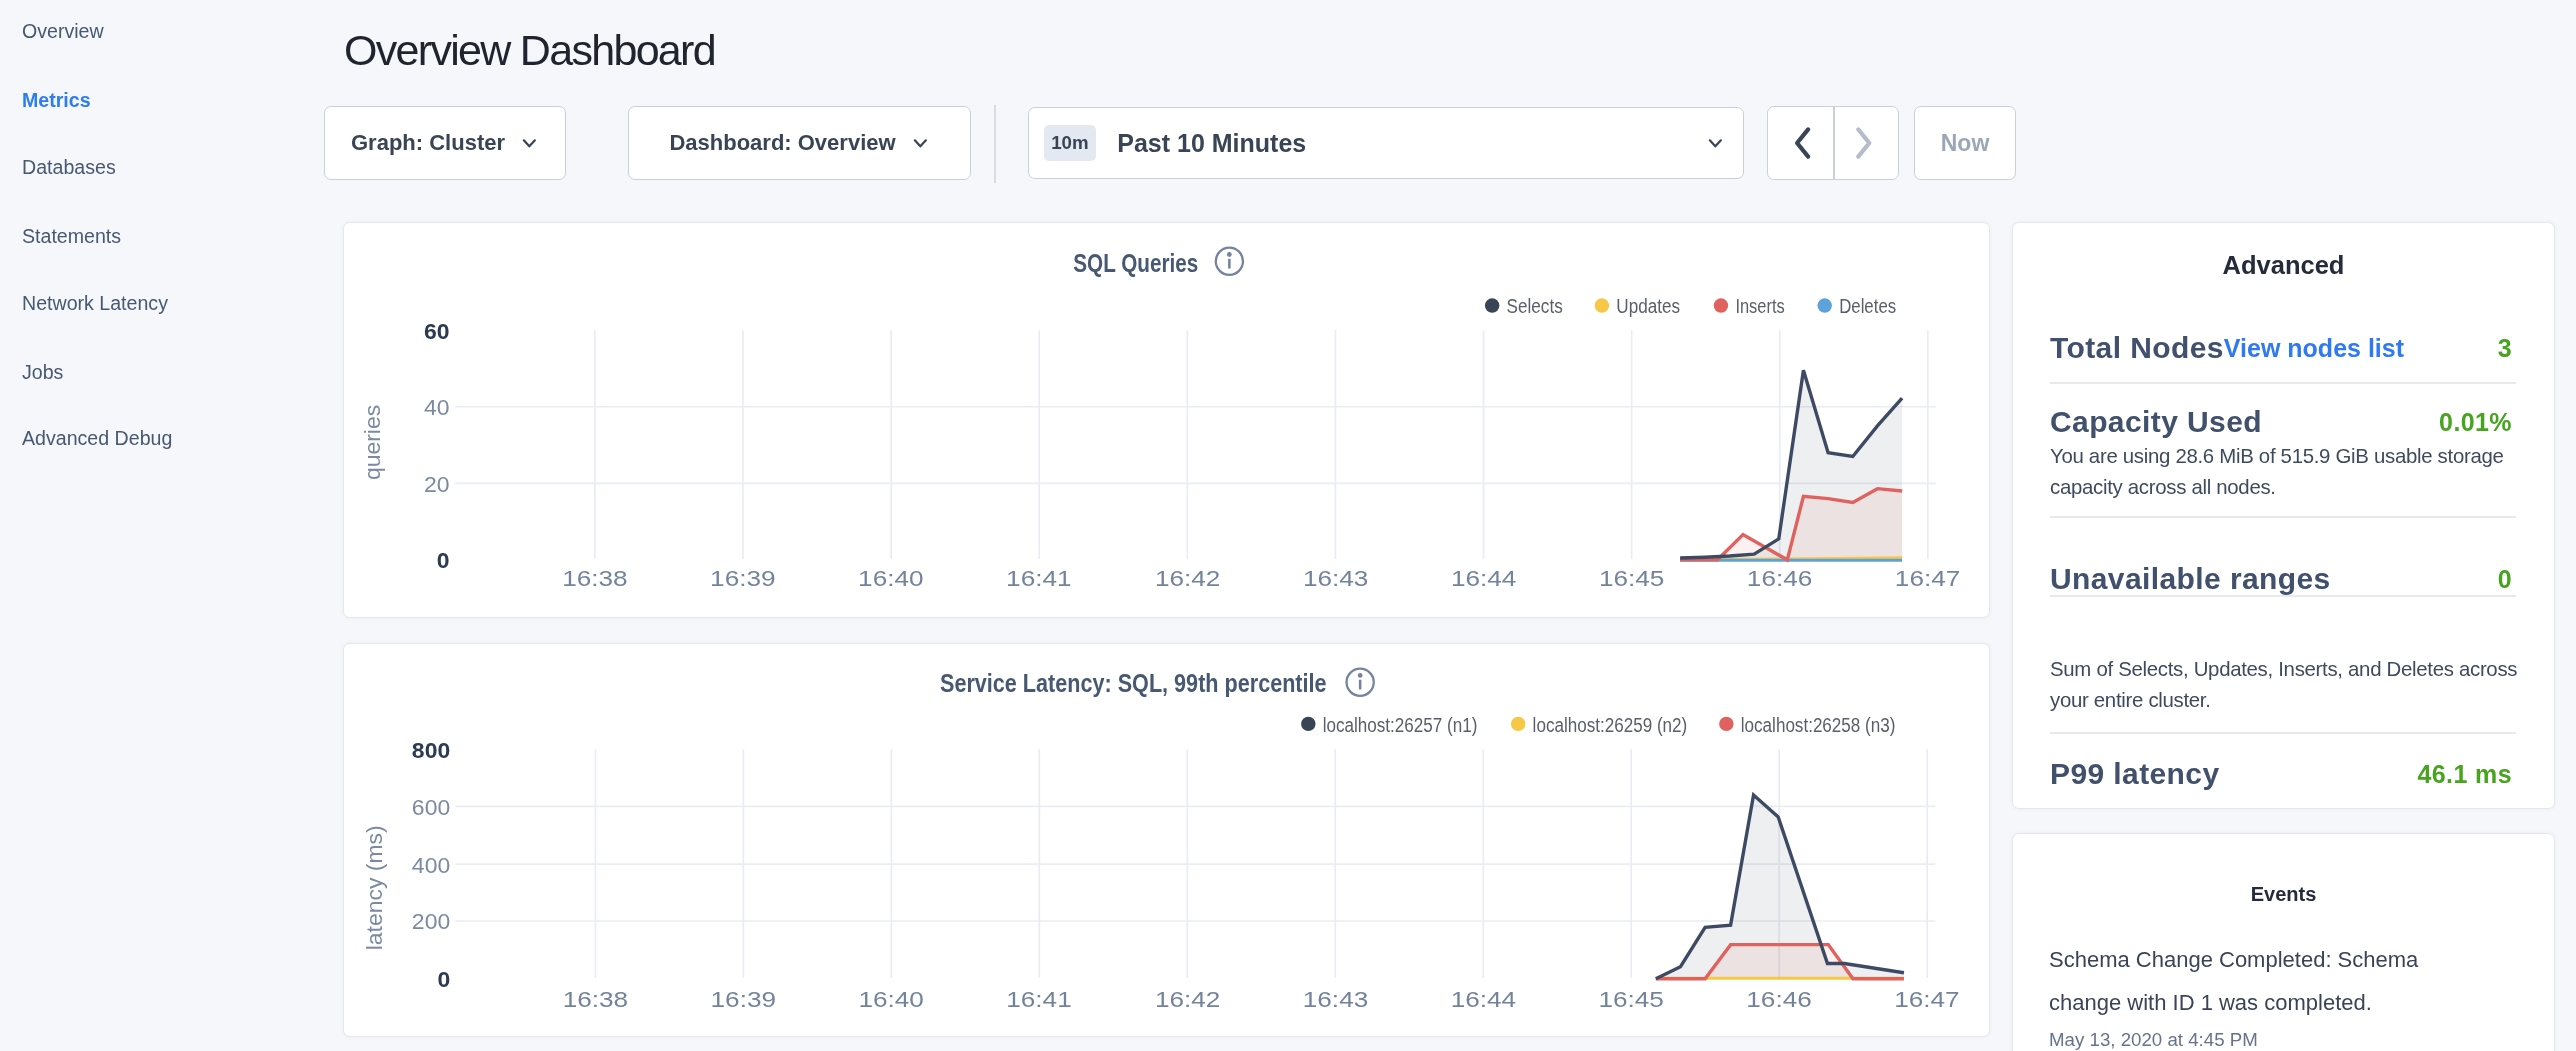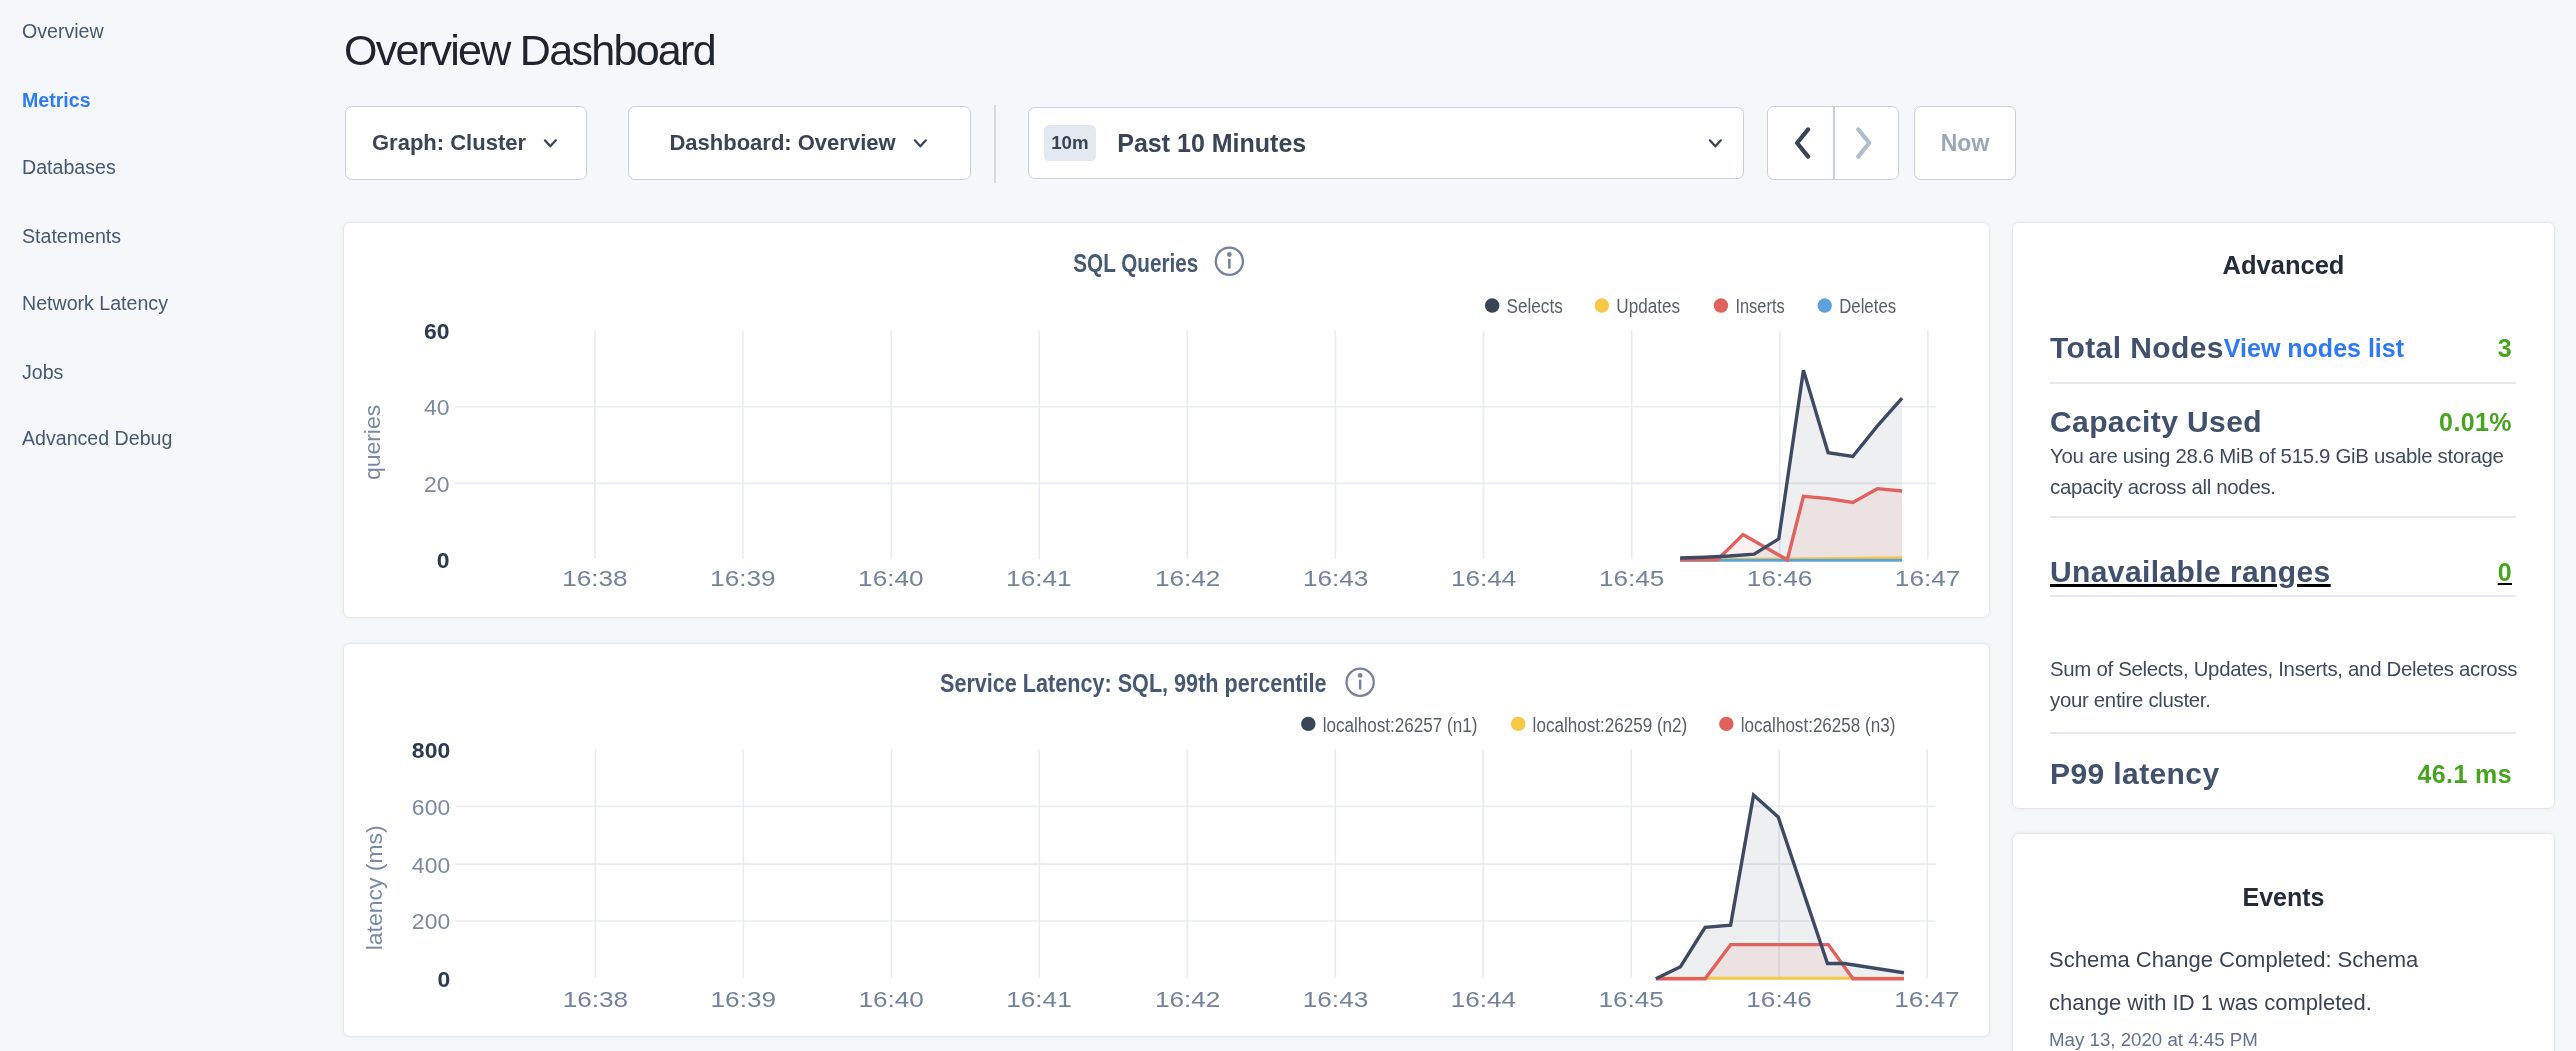--- a/index.html
+++ b/index.html
@@ -28,21 +28,21 @@
   <div class="nav" style="top:20.4px;">Overview</div>
   <div class="nav active" style="top:89px;">Metrics</div>
   <div class="nav" style="top:156px;">Databases</div>
   <div class="nav" style="top:225px;">Statements</div>
   <div class="nav" style="top:292px;">Network Latency</div>
   <div class="nav" style="top:361px;">Jobs</div>
   <div class="nav" style="top:427px;">Advanced Debug</div>
 
   <div class="pagetitle">Overview Dashboard</div>
 
-  <div class="btn" style="left:345px; top:106px; width:242px; height:74px;">
+  <div class="btn" style="left:324px; top:106px; width:242px; height:74px;">
     <span>Graph: Cluster</span>
     <svg class="chev" style="margin-left:15.3px;" viewBox="0 0 22 22">
       <polyline points="4.5,7.5 11,14.5 17.5,7.5" fill="none" stroke="#394455" stroke-width="2.6" stroke-linecap="round" stroke-linejoin="round"></polyline>
     </svg>
   </div>
   <div class="btn" style="left:628px; top:106px; width:343px; height:74px;">
     <span>Dashboard: Overview</span>
     <svg class="chev" style="margin-left:15.3px;" viewBox="0 0 22 22">
       <polyline points="4.5,7.5 11,14.5 17.5,7.5" fill="none" stroke="#394455" stroke-width="2.6" stroke-linecap="round" stroke-linejoin="round"></polyline>
     </svg>
@@ -192,31 +192,31 @@
       <span class="slink" style="">View nodes list</span>
       <span class="sval">3</span>
     </div>
     <div class="abs sdiv" style="top:159px;"></div>
     <div class="abs srow" style="top:183px;">
       <span class="shead">Capacity Used</span>
       <span class="sval">0.01%</span>
     </div>
     <div class="abs spara" style="top:218px;">You are using 28.6 MiB of 515.9 GiB usable storage<br>capacity across all nodes.</div>
     <div class="abs sdiv" style="top:293px;"></div>
-    <div class="abs srow" style="top:333px;text-decoration:underline;">
+    <div class="abs srow" style="top:340px;">
       <span class="shead">Unavailable ranges</span>
       <span class="sval">0</span>
     </div>
     <div class="abs sdiv" style="top:372px;"></div>
     <div class="abs spara" style="top:431px;">Sum of Selects, Updates, Inserts, and Deletes across<br>your entire cluster.</div>
     <div class="abs sdiv" style="top:509px;"></div>
     <div class="abs srow" style="top:535px;">
       <span class="shead">P99 latency</span>
       <span class="sval">46.1 ms</span>
     </div>
   </div>
 
   <div class="panel" style="left:2012px; top:833px; width:543px; height:357px;">
-    <div class="abs" style="left:0; top:49px; width:100%; text-align:center; font-weight:bold; font-size:25px; color:#242b3a;">Events</div>
+    <div class="abs" style="left:0; top:49px; width:100%; text-align:center; font-weight:bold; font-size:20px; color:#242b3a;">Events</div>
     <div class="abs" style="left:36px; top:104px; width:489px; font-size:22px; line-height:43px; color:#3a4456;">Schema Change Completed: Schema<br>change with ID 1 was completed.</div>
     <div class="abs" style="left:36px; top:195px; font-size:18.7px; color:#66738c;">May 13, 2020 at 4:45 PM</div>
   </div>
 
 
 </body></html>

